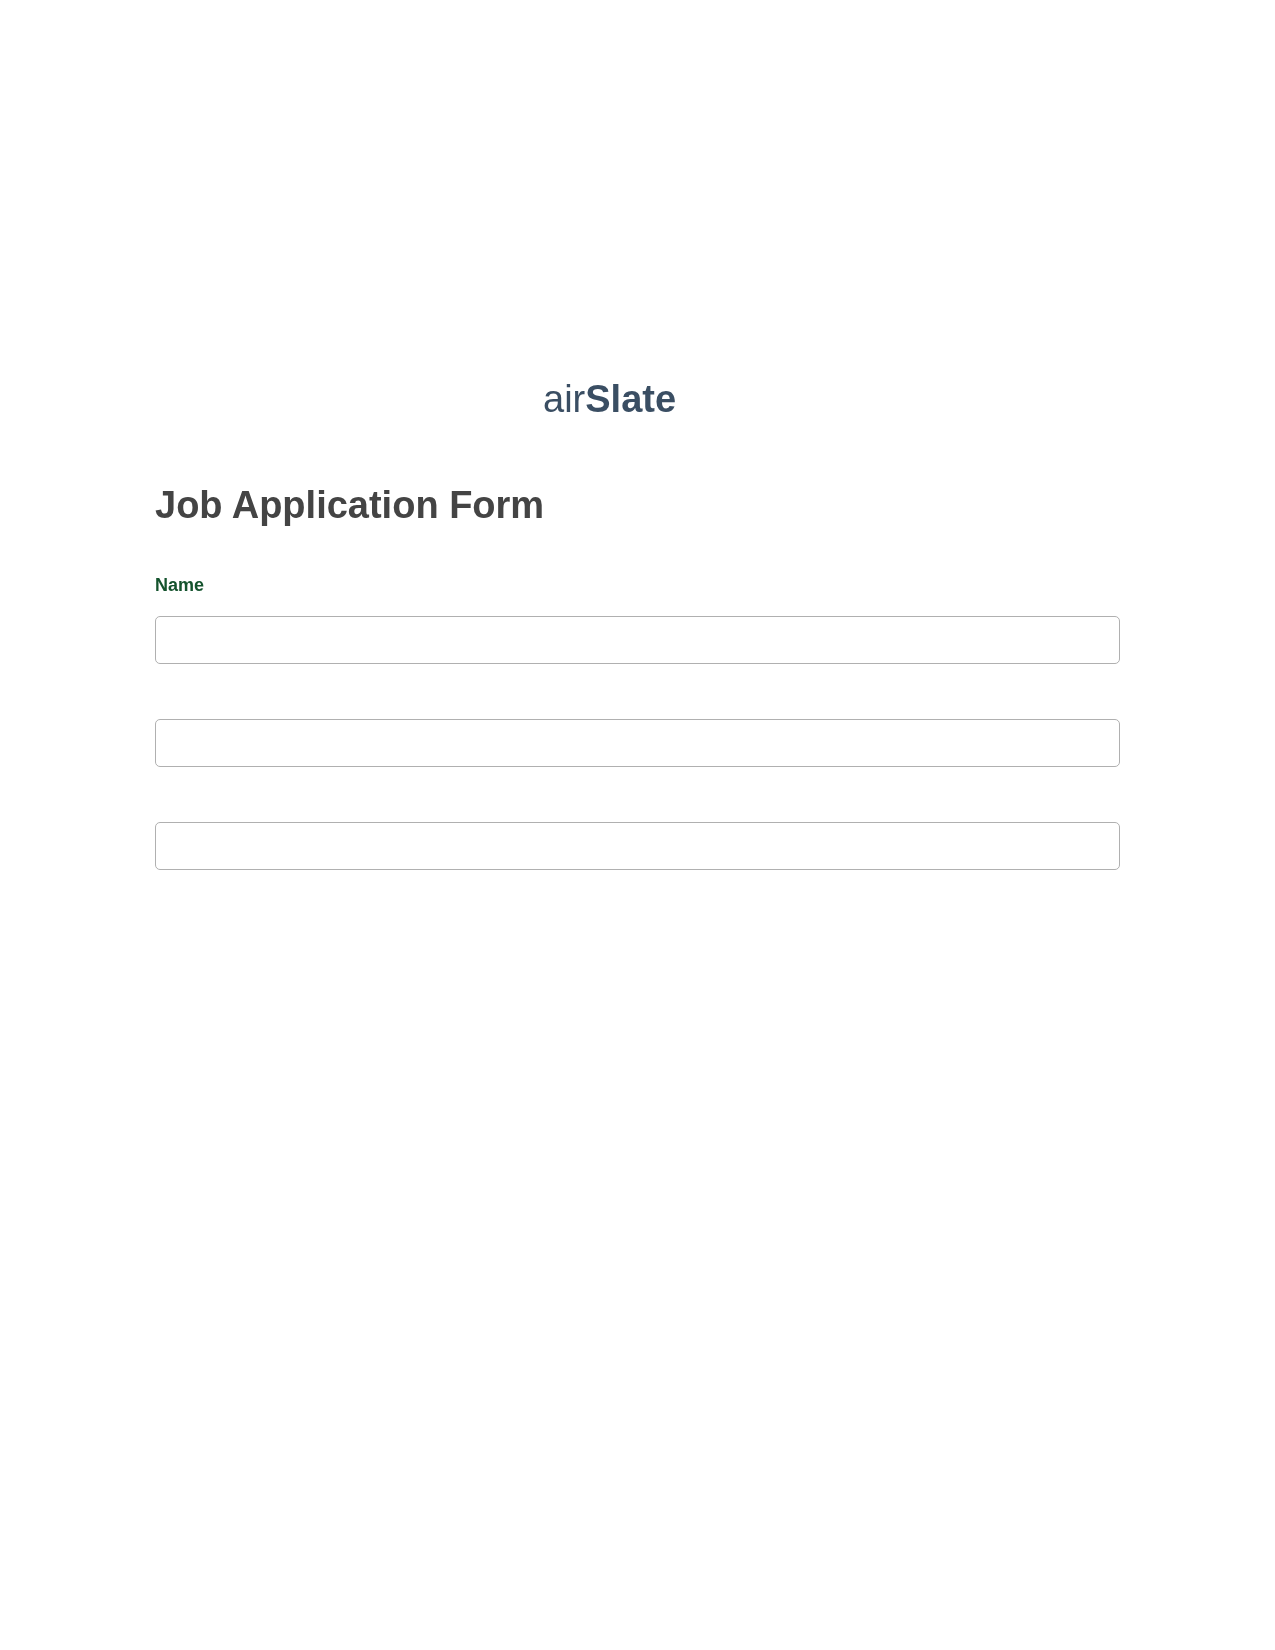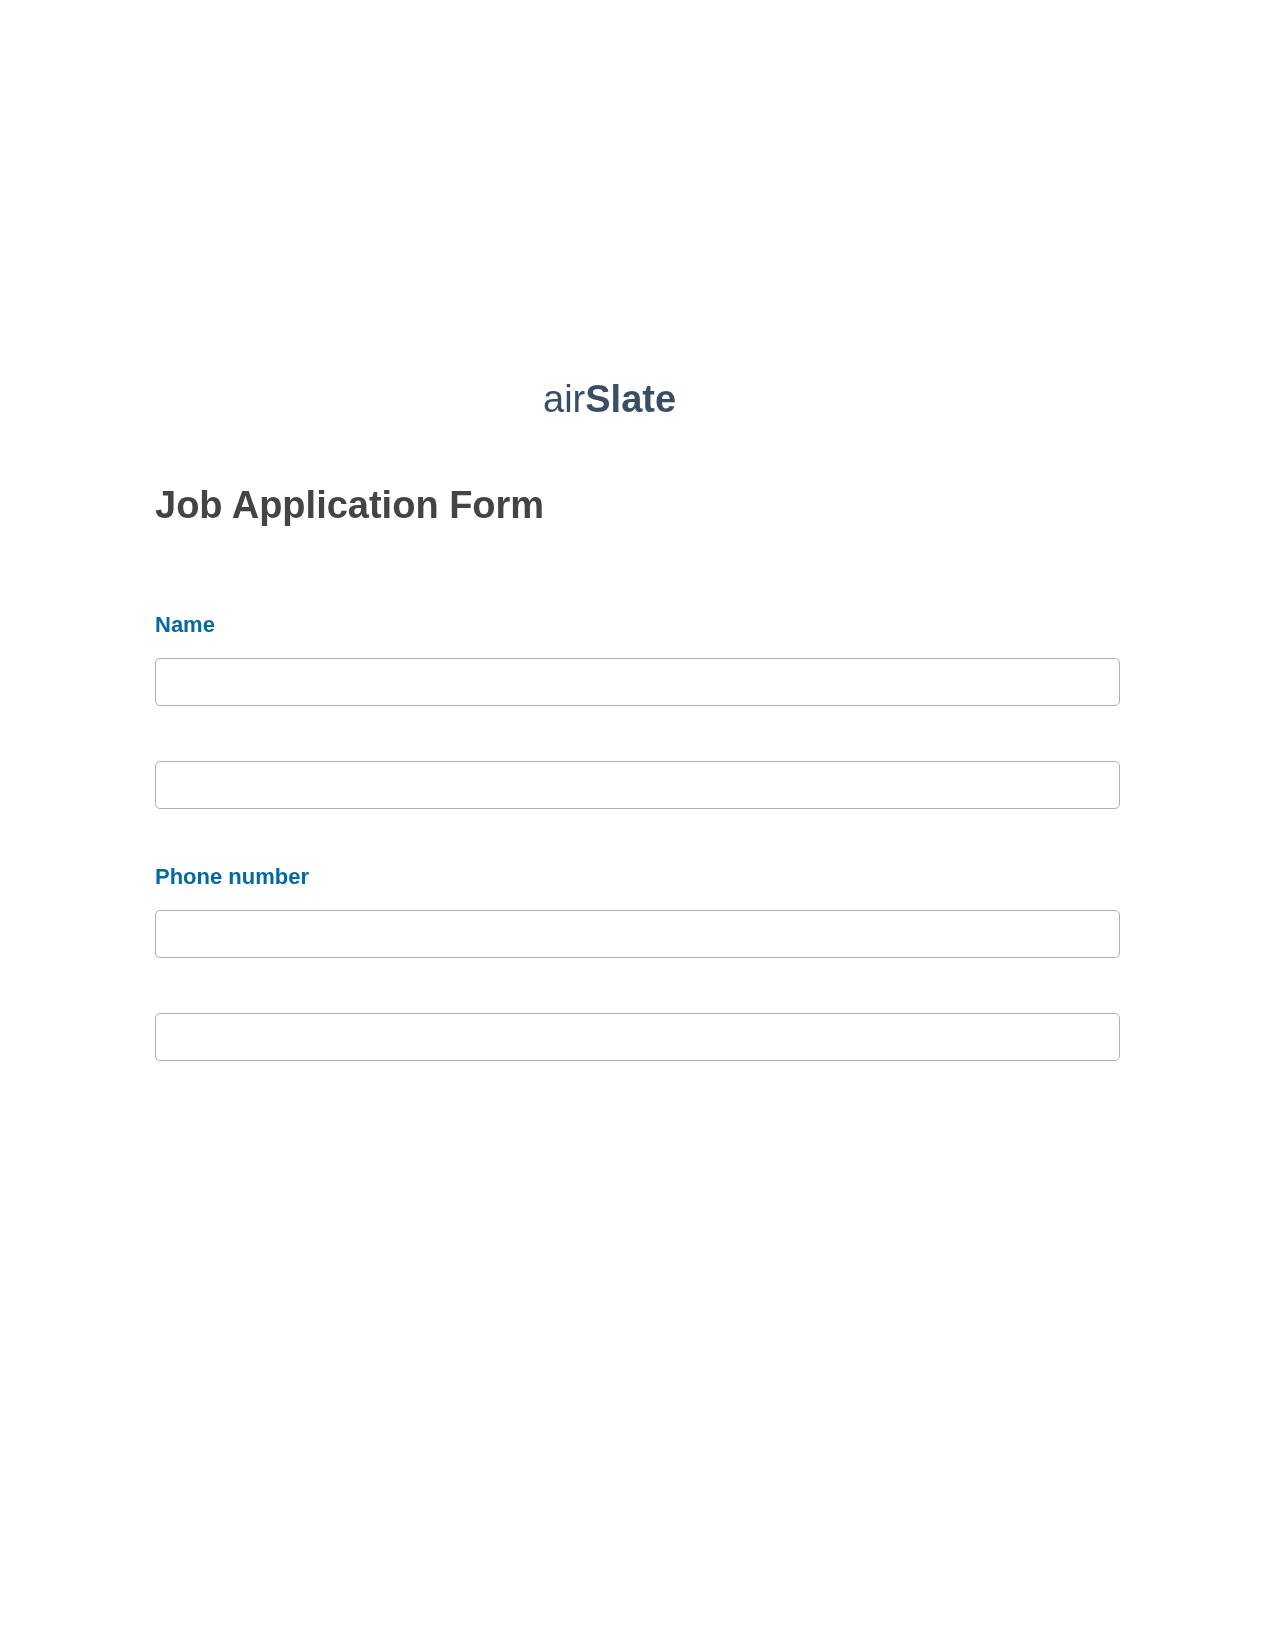--- a/index.html
+++ b/index.html
@@ -23,29 +23,29 @@
       margin-bottom: 60px;
     }
     .logo svg {
       width: 190px;
       height: 40px;
     }
     .form-title {
       font-size: 38px;
       font-weight: 700;
       color: #444444;
-      margin-bottom: 85px;
+      margin-bottom: 48px;
     }
     .form-field {
       margin-bottom: 55px;
     }
     .form-label {
-      font-size: 22px;
+      font-size: 18px;
       font-weight: 700;
-      color: #0369a1;
+      color: #14532d;
       margin-bottom: 20px;
       display: block;
     }
     .form-input {
       width: 100%;
       height: 48px;
       border: 1px solid #b0b0b0;
       border-radius: 5px;
       background: #ffffff;
       padding: 0 12px;
@@ -68,21 +68,17 @@
 
   <div class="form-field">
     <label class="form-label">Name</label>
     <input class="form-input" type="text" value="" style="">
   </div>
 
   <div class="form-field">
     <input class="form-input" type="text" value="" style="">
   </div>
 
-  <div class="form-field">
-    <label class="form-label">Phone number</label>
-    <input class="form-input" type="text" value="" style="">
-  </div>
 
   <div class="form-field">
     <input class="form-input" type="text" value="" style="">
   </div>
 </div>
 
 </body></html>

